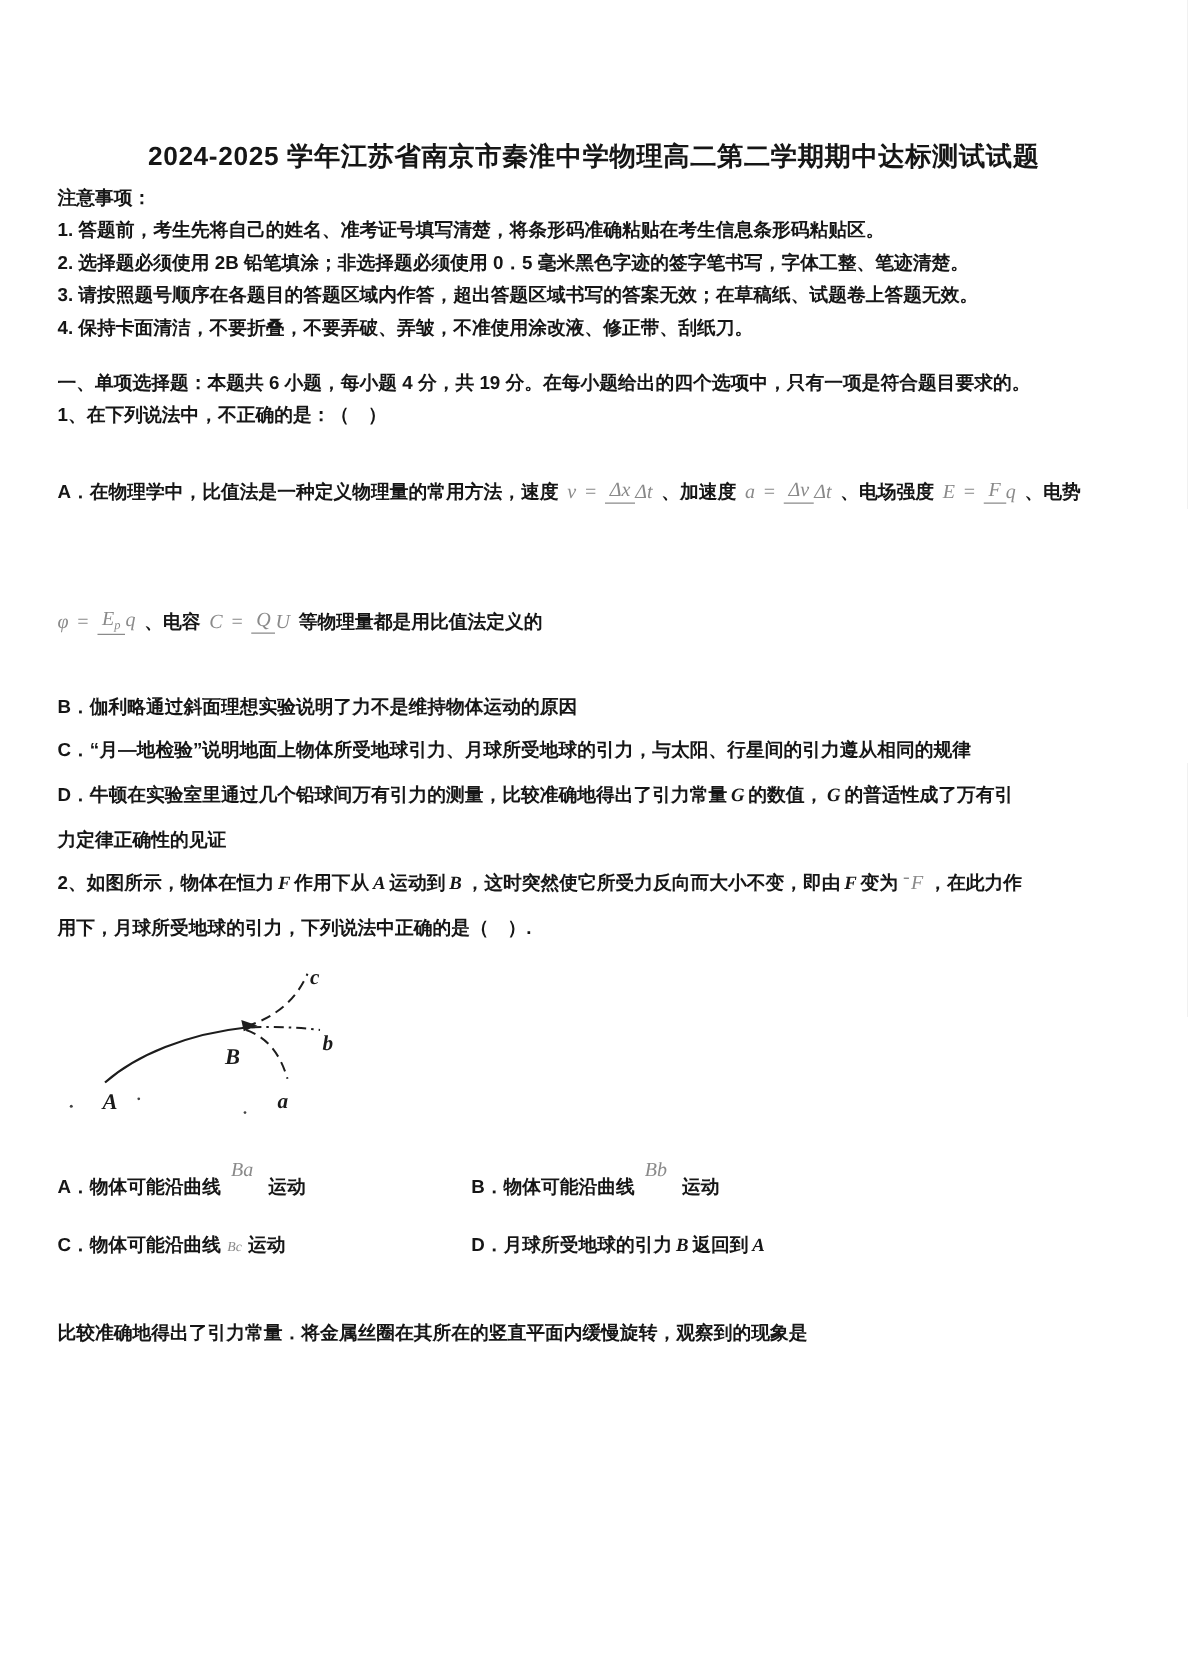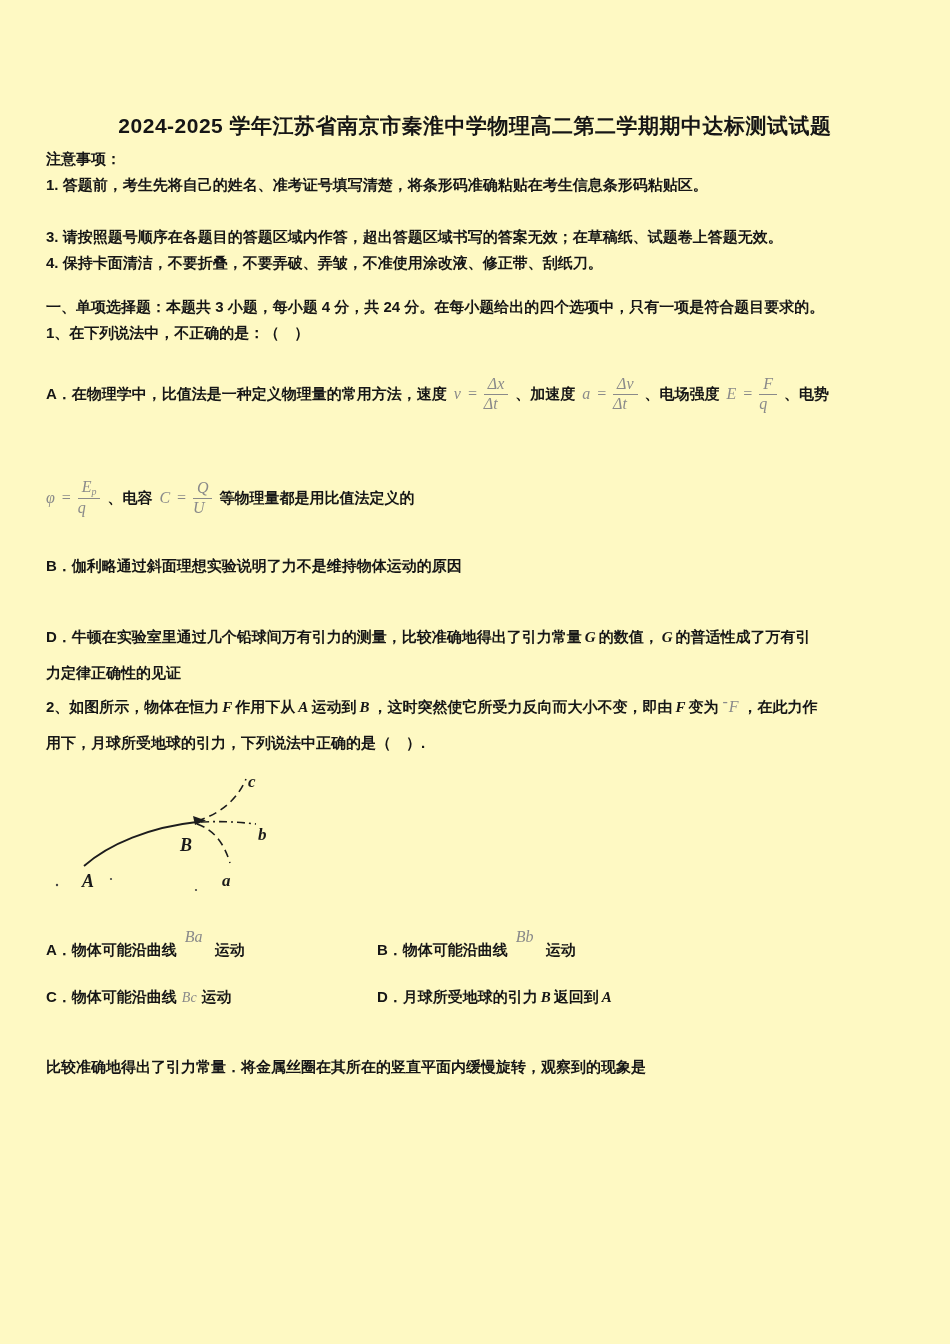--- a/index.html
+++ b/index.html
@@ -1,20 +1,20 @@
 <!DOCTYPE html>
 <html><head>
 <meta charset="utf-8">
 <style>
   html,body { margin:0; padding:0; background:#e8e8e8; }
   .page {
     position:relative;
     width:950px; height:1344px;
     margin:0 auto;
-    background:#fef9c3;
+    background:#ffffff;
     font-family:"Liberation Sans", sans-serif;
     font-weight:700;
     color:#161616;
     font-size:15px;
     overflow:hidden;
   }
   .abs { position:absolute; white-space:nowrap; line-height:1.25; }
   .title {
     left:0; top:113px; width:950px;
     text-align:center;
@@ -26,63 +26,64 @@
 
   
   .math, .formula {
     color:#8a8a8a;
     font-family:"Liberation Serif", serif;
     font-style:italic;
     font-weight:400;
   }
   .formula { display:inline-flex; align-items:center; font-size:16px; margin:0 7px; }
   .formula .lhs { margin-right:5px; letter-spacing:1px; }
-  .frac { display:inline-flex; flex-direction:column; align-items:flex-start; line-height:1.05; }
+  .frac { display:inline-flex; flex-direction:row; align-items:flex-start; line-height:1.05; }
   .frac .num { padding:0 4px 1px; border-bottom:1.4px solid #8a8a8a; }
   .frac .den { padding-top:1px; }
   .sub { font-size:10px; vertical-align:-3px; }
 
   
   .var {
     font-family:"Liberation Serif", serif;
     font-style:italic;
     font-weight:700;
     padding:0 3px;
   }
   .raised {
     display:inline-block;
     transform:translateY(-13px);
     font-size:16px;
     margin:0 12px 0 8px;
   }
-  .inline-math { font-size:14px; margin:0 5px; }
+  .inline-math { font-size:11px; margin:0 5px; }
   .neg { display:inline-flex; align-items:baseline; margin:0 4px; font-size:16px; }
   .neg .minus { display:inline-block; transform:translateY(-5px); margin-right:1px; }
 
   .fig { position:absolute; left:54px; top:762px; }
   .fig text {
     font-family:"Liberation Serif", serif;
     font-style:italic;
     font-weight:700;
     fill:#1a1a1a;
   }
 </style>
 </head>
 <body>
 
 <div class="page">
 
   <div class="abs title">2024-2025 学年江苏省南京市秦淮中学物理高二第二学期期中达标测试试题</div>
 
   <div class="abs ml" style="top:150px">注意事项：</div>
   <div class="abs ml" style="top:176px">1.   答题前，考生先将自己的姓名、准考证号填写清楚，将条形码准确粘贴在考生信息条形码粘贴区。</div>
+  <div class="abs ml" style="top:202px">2. 选择题必须使用 2B 铅笔填涂；非选择题必须使用 0．5 毫米黑色字迹的签字笔书写，字体工整、笔迹清楚。</div>
   <div class="abs ml" style="top:228px">3. 请按照题号顺序在各题目的答题区域内作答，超出答题区域书写的答案无效；在草稿纸、试题卷上答题无效。</div>
   <div class="abs ml" style="top:254px">4. 保持卡面清洁，不要折叠，不要弄破、弄皱，不准使用涂改液、修正带、刮纸刀。</div>
 
-  <div class="abs ml" style="top:298px">一、单项选择题：本题共 3 小题，每小题 4 分，共 24 分。在每小题给出的四个选项中，只有一项是符合题目要求的。</div>
+  <div class="abs ml" style="top:298px">一、单项选择题：本题共 6 小题，每小题 4 分，共 19 分。在每小题给出的四个选项中，只有一项是符合题目要求的。</div>
   <div class="abs ml" style="top:324px">1、在下列说法中，不正确的是：（　）</div>
 
   <div class="abs ml flexline" style="top:362px">
     <span>A．在物理学中，比值法是一种定义物理量的常用方法，速度</span>
     <span class="formula">
       <span class="lhs">v =</span>
       <span class="frac">
         <span class="num">Δx</span>
         <span class="den">Δt</span>
       </span>
@@ -119,20 +120,21 @@
       <span class="lhs">C =</span>
       <span class="frac">
         <span class="num">Q</span>
         <span class="den">U</span>
       </span>
     </span>
     <span>等物理量都是用比值法定义的</span>
   </div>
 
   <div class="abs ml" style="top:557px">B．伽利略通过斜面理想实验说明了力不是维持物体运动的原因</div>
+  <div class="abs ml" style="top:592px">C．“月—地检验”说明地面上物体所受地球引力、月球所受地球的引力，与太阳、行星间的引力遵从相同的规律</div>
   <div class="abs ml" style="top:628px">
     <span>D．牛顿在实验室里通过几个铅球间万有引力的测量，比较准确地得出了引力常量</span><span class="var">G</span><span>的数值，</span><span class="var">G</span><span>的普适性成了万有引</span>
   </div>
   <div class="abs ml" style="top:664px">力定律正确性的见证</div>
 
   <div class="abs ml" style="top:697px">
     <span>2、如图所示，物体在恒力</span><span class="var">F</span><span>作用下从</span><span class="var">A</span><span>运动到</span><span class="var">B</span><span>，这时突然使它所受力反向而大小不变，即由</span><span class="var">F</span><span>变为</span><span class="math neg">
         <span class="minus">-</span>
         <span>F</span>
       </span><span>，在此力作</span>

